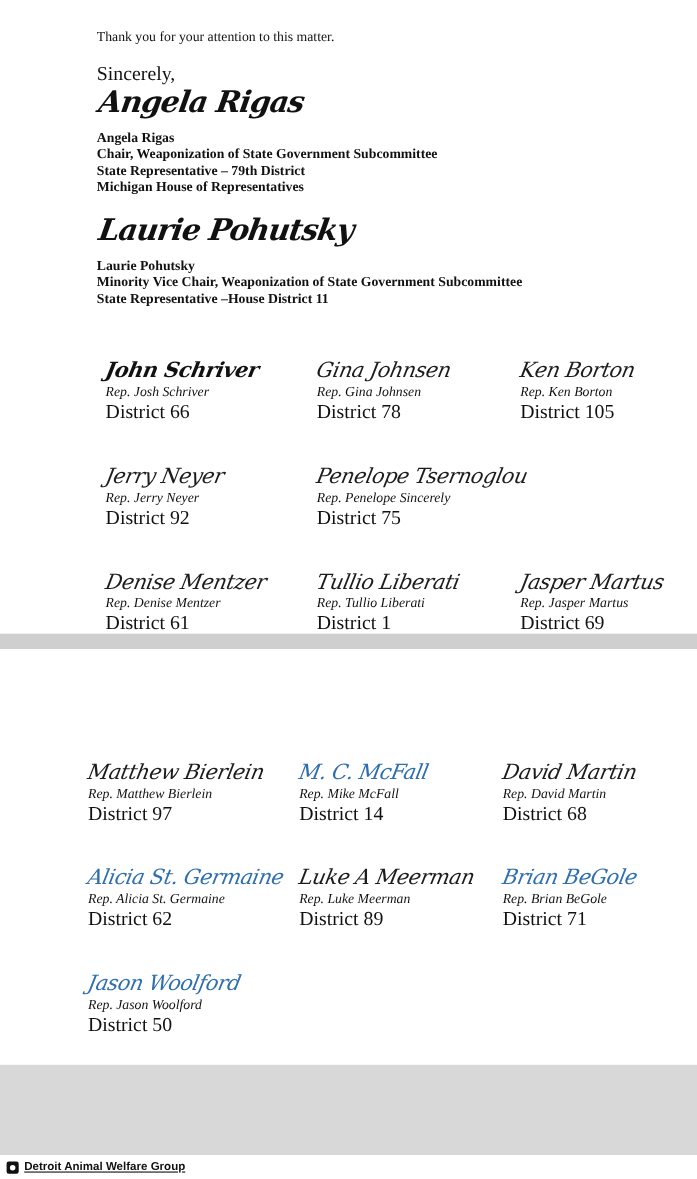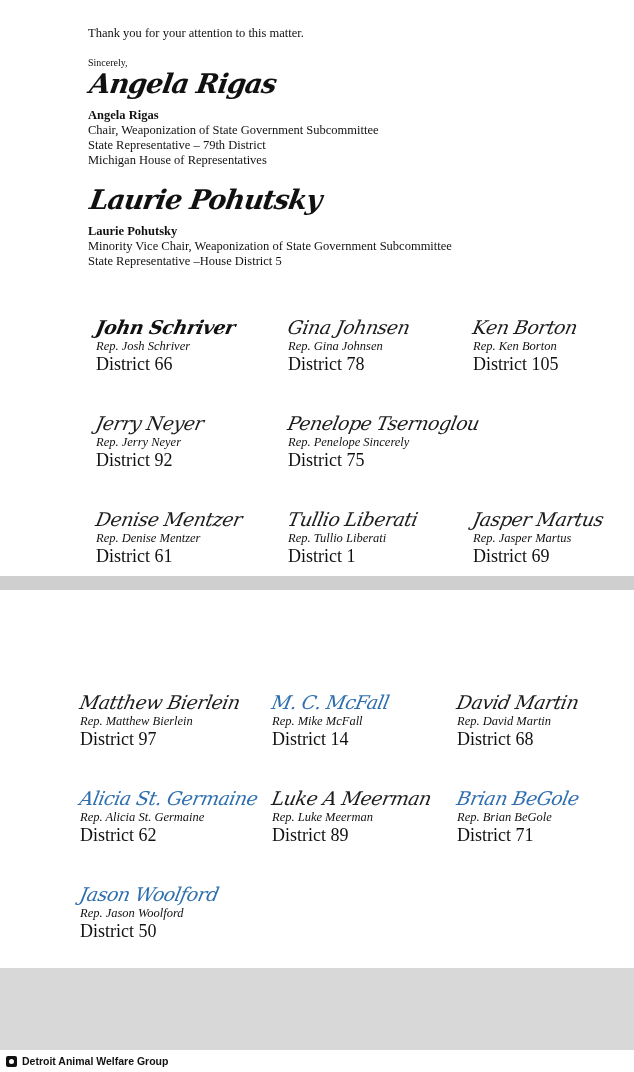--- a/index.html
+++ b/index.html
@@ -35,21 +35,21 @@
   .inner {
     padding-left: 72px;
     padding-right: 40px;
   }
   .para-thanks {
     padding-top: 10px;
     font-size: 12.5px;
   }
   .para-sincerely {
     padding-top: 16px;
-    font-size: 10px;
+    font-size: 18px;
   }
 
   
   .sig {
     font-family: "DejaVu Serif", serif;
     font-style: italic;
     color: #1c1c1c;
     white-space: nowrap;
     line-height: 1;
     -webkit-font-smoothing: antialiased;
@@ -70,20 +70,21 @@
     transform: skewX(-11deg);
     display: inline-block;
   }
 
   .name-bold {
     font-weight: bold;
     font-size: 12.5px;
   }
   .detail {
     font-size: 12.5px;
+    font-weight: bold;
   }
 
   .lead-block { margin-top: 2px; }
   .lead-block .sigwrap { height: 38px; }
   .lead2 { margin-top: 18px; }
 
   .grid {
     margin-top: 38px;
     display: grid;
     grid-template-columns: 200px 185px 150px;
@@ -126,20 +127,21 @@
     align-items: center;
   }
   .footer-inner {
     display: flex;
     align-items: center;
     padding-left: 6px;
     font-family: "Liberation Sans", sans-serif;
     font-size: 10.5px;
     font-weight: bold;
     color: #111;
+    text-decoration: underline;
   }
   .footer-logo {
     width: 11px;
     height: 11px;
     background: #111;
     border-radius: 2px;
     margin-right: 5px;
     position: relative;
   }
   .footer-logo:after {
@@ -171,21 +173,21 @@
       <div class="detail">State Representative – 79th District</div>
       <div class="detail">Michigan House of Representatives</div>
     </div>
 
     <div class="lead-block lead2">
       <div class="sigwrap">
         <span class="sig sig-lead sig-dark">Laurie Pohutsky</span>
       </div>
       <div class="name-bold">Laurie Pohutsky</div>
       <div class="detail">Minority Vice Chair, Weaponization of State Government Subcommittee</div>
-      <div class="detail">State Representative –House District 5</div>
+      <div class="detail">State Representative –House District 11</div>
     </div>
 
     <div class="grid">
 
       <div class="grid-cell indent-1">
         <div class="sigwrap">
             <span class="sig sig-cell sig-dark">John Schriver</span>
           </div>
         <div class="rep">Rep. Josh Schriver</div>
         <div class="dist">District 66</div>

